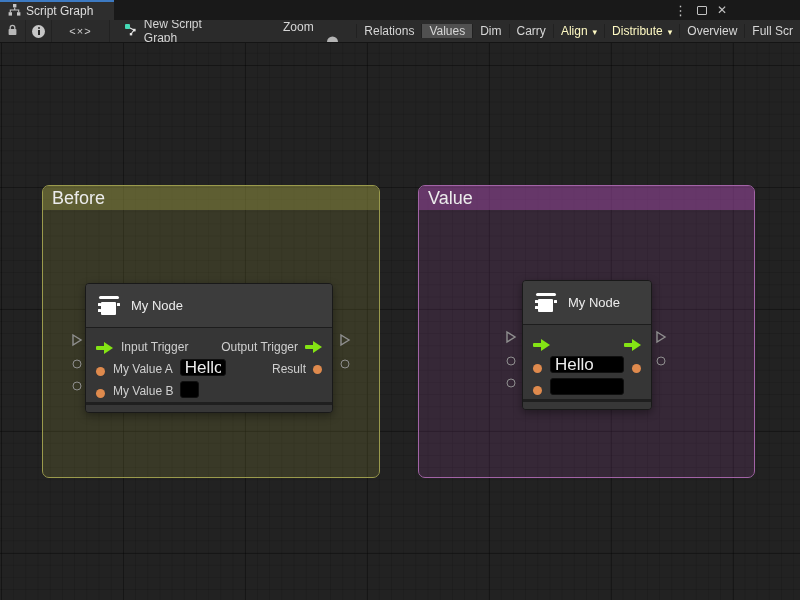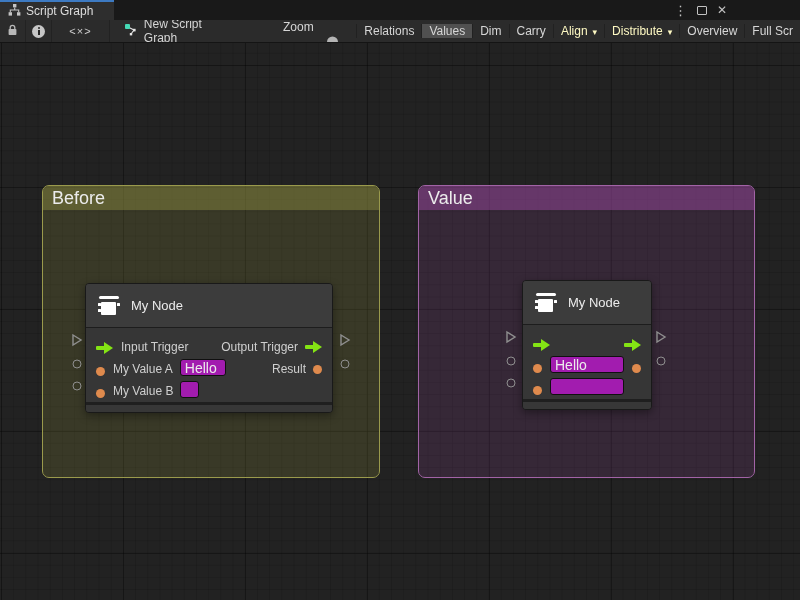--- a/index.html
+++ b/index.html
@@ -84,22 +84,22 @@
   .unit-icon .nub.l1 { left:2px; top:10px; } .unit-icon .nub.l2 { left:2px; top:16px; }
   .unit-icon .nub.r1 { left:21px; top:10px; }
 
   
   .flow-arrow { position:relative; width:17px; height:12px; flex:0 0 17px; }
   .flow-arrow::before { content:""; position:absolute; left:0; top:4px; width:9px; height:4px; background:#84e414; border-radius:1px; }
   .flow-arrow::after { content:""; position:absolute; left:8px; top:0; width:0; height:0;
     border-top:6px solid transparent; border-bottom:6px solid transparent; border-left:9px solid #84e414; }
   .value-dot { width:9px; height:9px; border-radius:50%; background:#df8a4d; flex:0 0 9px; }
 
-  .inline-field { height:17px; background:#a21caf; border:1px solid #101010; border-radius:3px;
-    color:#ececec; font-size:14px; font-family:"Liberation Sans", sans-serif; padding:0 4px; margin-left:7px; }
+  .inline-field { height:17px; background:#000000; border:1px solid #101010; border-radius:3px;
+    color:#ececec; font-size:17px; font-family:"Liberation Sans", sans-serif; padding:0 4px; margin-left:7px; }
   .field-a { width:46px; } .field-b { width:19px; margin-left:7px; }
   .after-field { width:74px; margin-left:8px; }
 
   
   .ext { position:absolute; transform:translate(-50%,-50%); }
   .ext-circle { width:9px; height:9px; border:1.4px solid #8f8f8f; border-radius:50%; }
 </style>
 </head>
 <body>
 

